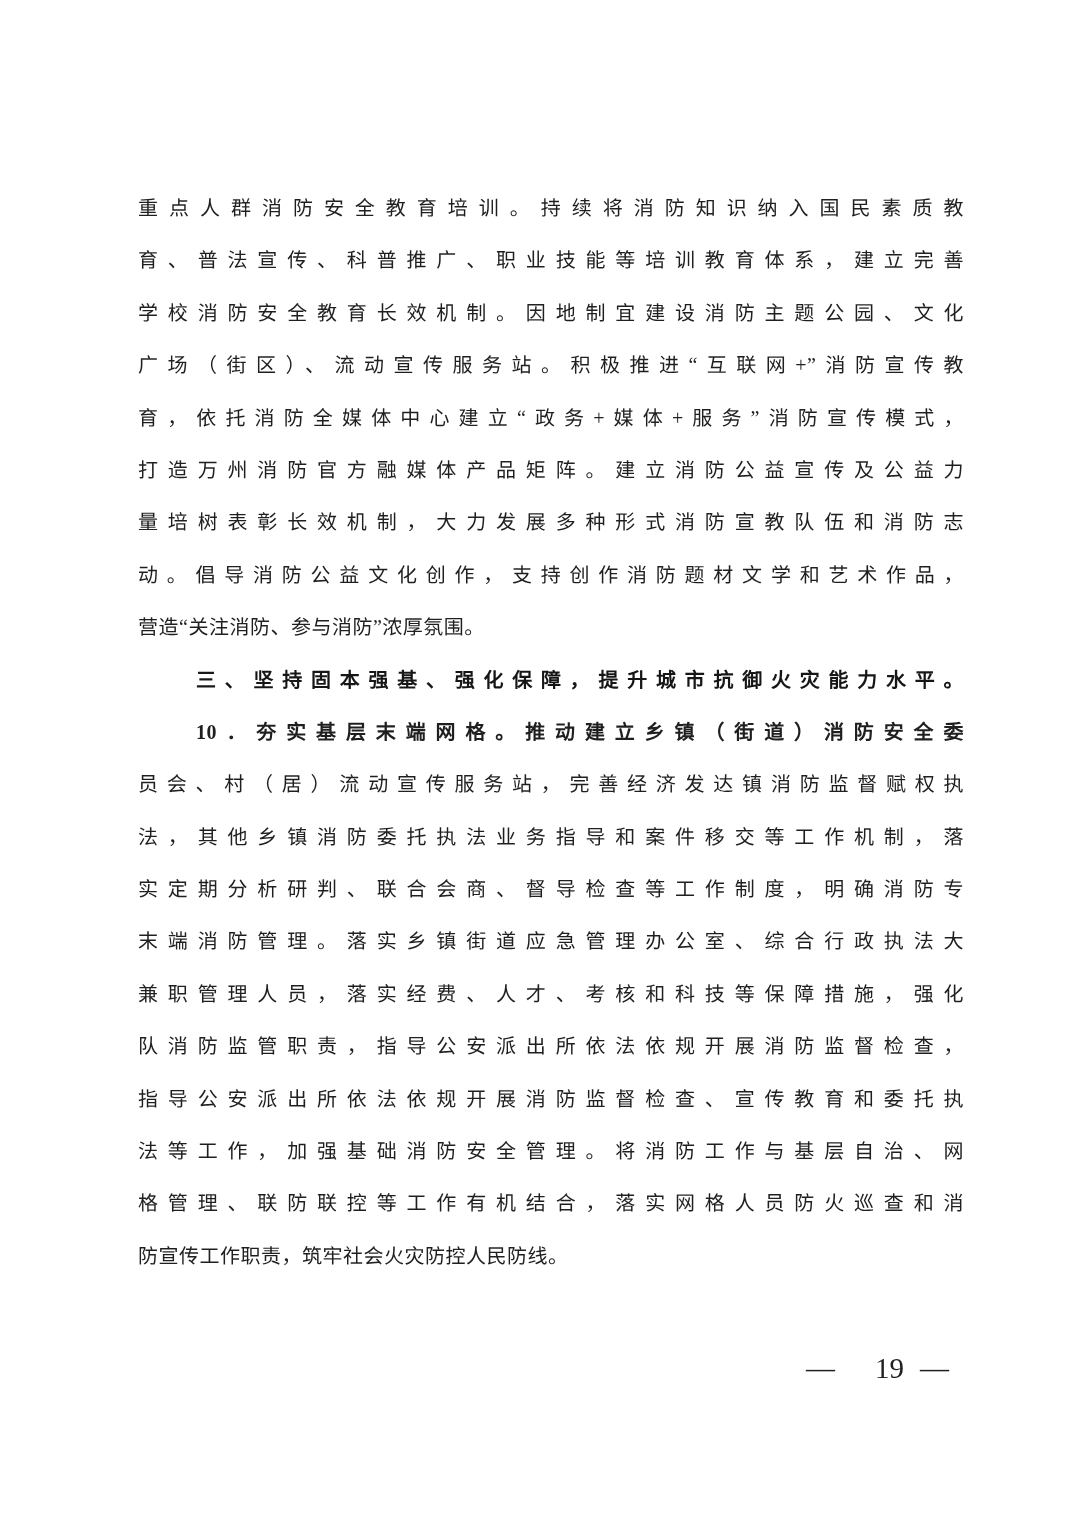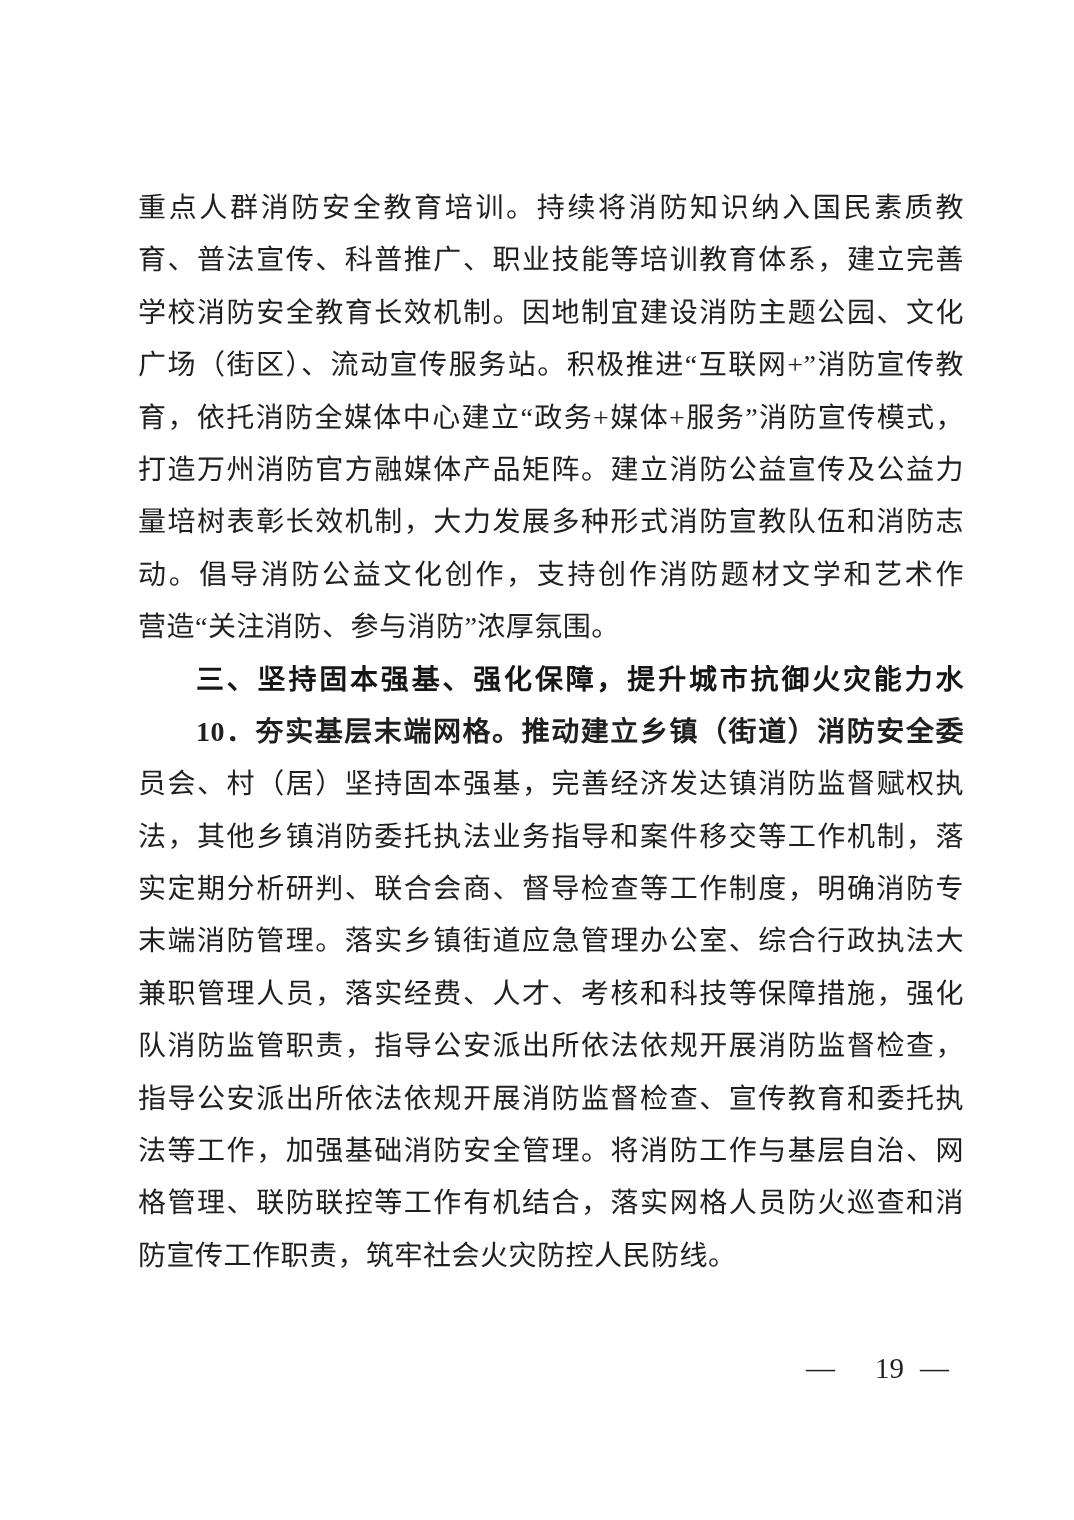--- a/index.html
+++ b/index.html
@@ -18,21 +18,21 @@
   .text-block {
     position: absolute;
     left: 138px;
     top: 182px;
     width: 826px;
   }
   .line {
     display: block;
     height: 52.4px;
     line-height: 52.4px;
-    font-size: 28px;
+    font-size: 20px;
     overflow: hidden;
     white-space: normal;
     text-align: justify;
     text-justify: inter-ideograph;
     letter-spacing: 0.5px;
   }
   
   .line.fill {
     text-align-last: justify;
   }
@@ -77,21 +77,21 @@
     <p class="line fill">广场（街区）、流动宣传服务站。积极推进“互联网+”消防宣传教</p>
     <p class="line fill">育，依托消防全媒体中心建立“政务+媒体+服务”消防宣传模式，</p>
     <p class="line fill">打造万州消防官方融媒体产品矩阵。建立消防公益宣传及公益力</p>
     <p class="line fill">量培树表彰长效机制，大力发展多种形式消防宣教队伍和消防志</p>
     <p class="line fill">动。倡导消防公益文化创作，支持创作消防题材文学和艺术作品，</p>
     <p class="line">营造“关注消防、参与消防”浓厚氛围。</p>
 
     <p class="line heading indent fill">三、坚持固本强基、强化保障，提升城市抗御火灾能力水平。</p>
 
     <p class="line fill indent">10．夯实基层末端网格。推动建立乡镇（街道）消防安全委</p>
-    <p class="line fill">员会、村（居）坚持固本强基，完善经济发达镇消防监督赋权执</p>
+    <p class="line fill">员会、村（居）流动宣传服务站，完善经济发达镇消防监督赋权执</p>
     <p class="line fill">法，其他乡镇消防委托执法业务指导和案件移交等工作机制，落</p>
     <p class="line fill">实定期分析研判、联合会商、督导检查等工作制度，明确消防专</p>
     <p class="line fill">末端消防管理。落实乡镇街道应急管理办公室、综合行政执法大</p>
     <p class="line fill">兼职管理人员，落实经费、人才、考核和科技等保障措施，强化</p>
     <p class="line fill">队消防监管职责，指导公安派出所依法依规开展消防监督检查，</p>
     <p class="line fill">指导公安派出所依法依规开展消防监督检查、宣传教育和委托执</p>
     <p class="line fill">法等工作，加强基础消防安全管理。将消防工作与基层自治、网</p>
     <p class="line fill">格管理、联防联控等工作有机结合，落实网格人员防火巡查和消</p>
     <p class="line">防宣传工作职责，筑牢社会火灾防控人民防线。</p>
 

